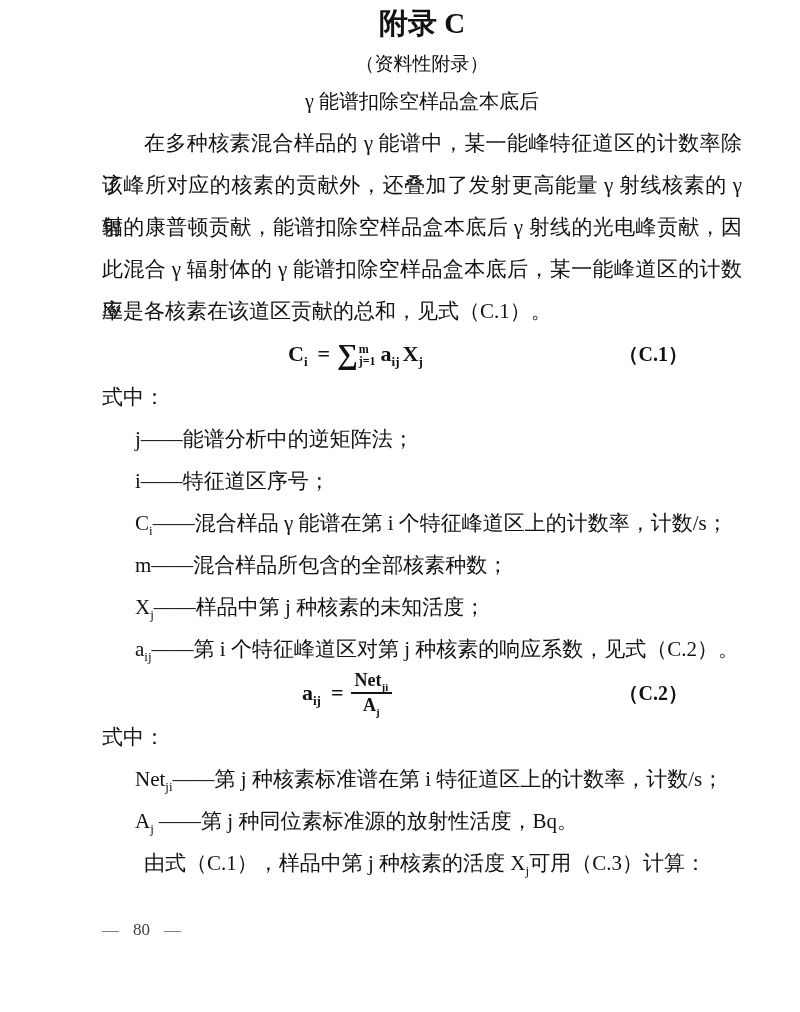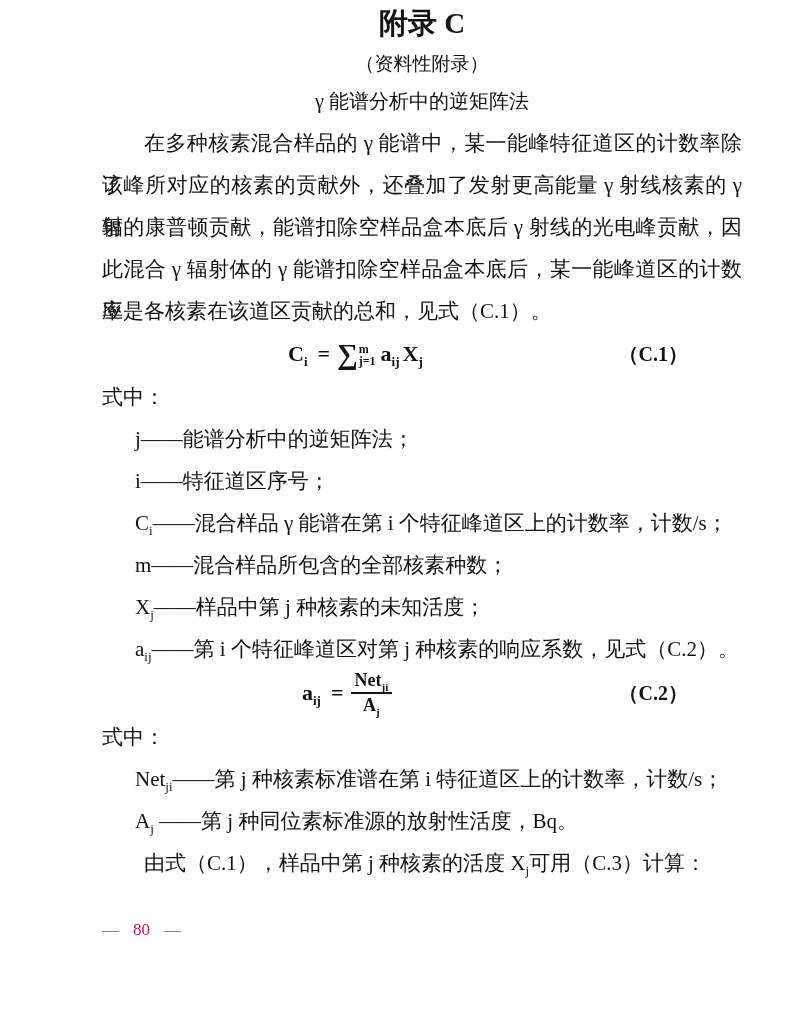--- a/index.html
+++ b/index.html
@@ -47,31 +47,31 @@
   .f-label { position: absolute; right: 54px; top: 50%; transform: translateY(-50%); font-size: 20px; font-weight: bold; }
 
   .closing { font-size: 21px; line-height: 42px; height: 42px; text-indent: 42px; }
 
   .footer {
     position: absolute; left: 102px; top: 920px;
     display: flex; align-items: center; gap: 14px;
     font-size: 17px;
   }
   .footer .dash { color: #6f6f6f; }
-  .footer .num { color: #be185d; }
+  .footer .num { color: #404040; }
 </style>
 </head>
 <body>
 
 <div class="page">
   <div class="content">
 
     <div class="doc-title">附录 C</div>
     <div class="subtitle">（资料性附录）</div>
-    <div class="section-title">γ 能谱分析中的逆矩阵法</div>
+    <div class="section-title">γ 能谱扣除空样品盒本底后</div>
 
     <div class="para">
       <div class="txt-line jline indent">在多种核素混合样品的 γ 能谱中，某一能峰特征道区的计数率除了</div>
       <div class="txt-line jline">该峰所对应的核素的贡献外，还叠加了发射更高能量 γ 射线核素的 γ 辐</div>
       <div class="txt-line jline">射的康普顿贡献，能谱扣除空样品盒本底后 γ 射线的光电峰贡献，因</div>
       <div class="txt-line jline">此混合 γ 辐射体的 γ 能谱扣除空样品盒本底后，某一能峰道区的计数率</div>
       <div class="txt-line">应是各核素在该道区贡献的总和，见式（C.1）。</div>
     </div>
 
     <div class="formula-row c1">

